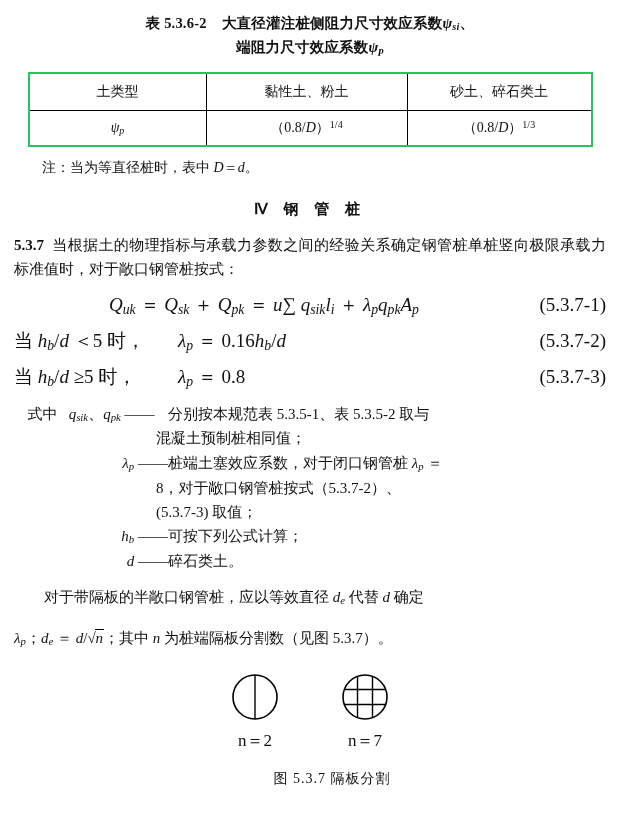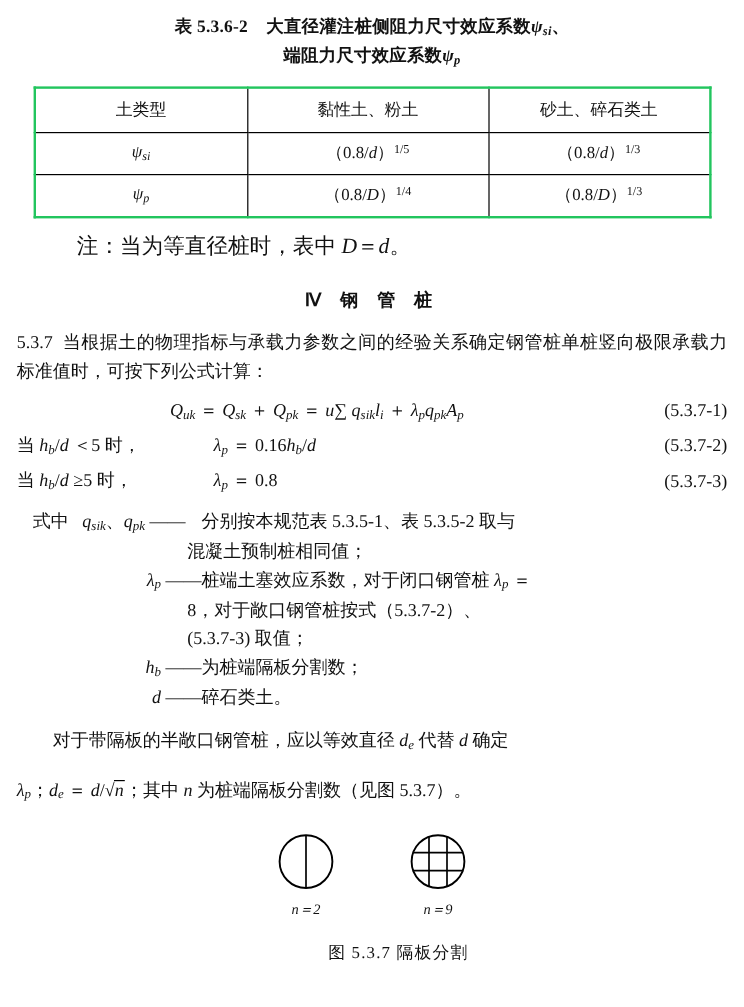--- a/index.html
+++ b/index.html
@@ -57,22 +57,22 @@
   table.sizetable tr.head td {
     font-size: 14px;
     padding: 7px 2px;
   }
   table.sizetable {
     border: 2px solid #22c55e;
   }
 
   .note {
     margin: 10px 0 0 0;
-    padding-left: 64px;
-    font-size: 18px;
+    padding-left: 42px;
+    font-size: 14px;
     line-height: 1.5;
   }
 
   
   .sec-head {
     text-align: center;
     font-weight: bold;
     font-size: 15px;
     margin: 22px 0 0 0;
     letter-spacing: 6px;
@@ -80,29 +80,29 @@
 
   
   .para {
     font-size: 15px;
     line-height: 1.62;
     margin: 14px 14px 0 14px;
     text-align: justify;
     text-justify: inter-ideograph;
   }
   .para .clause-no {
-    font-weight: normal;
+    font-weight: bold;
     font-family: "Liberation Serif", serif;
   }
 
   
   .formula-row {
     display: flex;
-    align-items: flex-end;
-    font-size: 15px;
+    align-items: center;
+    font-size: 19px;
     margin: 10px 14px 0 14px;
   }
   .formula-row .lead {
     white-space: nowrap;
   }
   .formula-row .body {
     flex: 1 1 auto;
     text-align: center;
     white-space: nowrap;
   }
@@ -158,23 +158,22 @@
     display: flex;
     justify-content: center;
     gap: 58px;
     margin-top: 20px;
   }
   .fig {
     text-align: center;
   }
   .fig svg { display: block; margin: 0 auto; }
   .fig-label {
-    font-size: 12px;
+    font-size: 17px;
     margin-top: 6px;
-    font-style: italic;
   }
   .fig-caption {
     text-align: center;
     font-size: 14px;
     margin-top: 18px;
     letter-spacing: 1px;
     padding-left: 44px;
   }
   .sqrt-wrap {
     border-top: 1px solid #000;
@@ -193,38 +192,33 @@
   </div>
 
   <table class="sizetable">
     <tbody>
         <tr class="head">
       <td style="width:172px">土类型</td>
       <td style="width:196px">黏性土、粉土</td>
       <td>砂土、碎石类土</td>
     </tr>
     <tr>
-      <td><span class="ital">ψ</span><span class="sub ital">si</span></td>
-      <td>（0.8/<span class="ital">d</span>）<span class="sup">1/5</span></td>
-      <td>（0.8/<span class="ital">d</span>）<span class="sup">1/3</span></td>
-    </tr>
-    <tr>
       <td><span class="ital">ψ</span><span class="sub ital">p</span></td>
       <td>（0.8/<span class="ital">D</span>）<span class="sup">1/4</span></td>
       <td>（0.8/<span class="ital">D</span>）<span class="sup">1/3</span></td>
     </tr>
   </tbody>
     </table>
 
   <div class="note">注：当为等直径桩时，表中 <span class="ital">D</span>＝<span class="ital">d</span>。</div>
 
   <div class="sec-head">Ⅳ  钢  管  桩</div>
 
   <div class="para">
-    <span class="clause-no">5.3.7</span>&nbsp;&nbsp;<span>当根据土的物理指标与承载力参数之间的经验关系确定钢管桩单桩竖向极限承载力标准值时，可按下列公式计算：</span>
+    <span class="clause-no">5.3.7</span>&nbsp;&nbsp;<span>当根据土的物理指标与承载力参数之间的经验关系确定钢管桩单桩竖向极限承载力标准值时，对于敞口钢管桩按式：</span>
   </div>
 
   <div class="formula-row main">
     <div class="body">
       <span class="ital">Q</span><span class="sub ital">uk</span> ＝ <span class="ital">Q</span><span class="sub ital">sk</span> ＋ <span class="ital">Q</span><span class="sub ital">pk</span> ＝ <span class="ital">u</span>∑ <span class="ital">q</span><span class="sub ital">sik</span><span class="ital">l</span><span class="sub ital">i</span> ＋ <span class="ital">λ</span><span class="sub ital">p</span><span class="ital">q</span><span class="sub ital">pk</span><span class="ital">A</span><span class="sub ital">p</span>
     </div>
     <div class="num">(5.3.7-1)</div>
   </div>
 
   <div class="formula-row cond">
@@ -248,21 +242,21 @@
 
     <div class="def-row r2">
       <div class="term"><span class="ital">λ</span><span class="sub ital">p</span> ——</div>
       <div class="desc">桩端土塞效应系数，对于闭口钢管桩 <span class="ital">λ</span><span class="sub ital">p</span> ＝</div>
     </div>
     <div class="def-indent">8，对于敞口钢管桩按式（5.3.7-2）、</div>
     <div class="def-indent">(5.3.7-3) 取值；</div>
 
     <div class="def-row r3">
       <div class="term"><span class="ital">h</span><span class="sub ital">b</span> ——</div>
-      <div class="desc">为桩端隔板分割数；</div>
+      <div class="desc">可按下列公式计算；</div>
     </div>
 
     <div class="def-row r4">
       <div class="term"><span class="ital">d</span> ——</div>
       <div class="desc">碎石类土。</div>
     </div>
   </div>
 
   <div class="tail-para">
     对于带隔板的半敞口钢管桩，应以等效直径 <span class="ital">d</span><span class="sub ital">e</span> 代替 <span class="ital">d</span> 确定
@@ -280,19 +274,19 @@
       <div class="fig-label">n＝2</div>
     </div>
     <div class="fig">
       <svg width="52" height="52" viewBox="0 0 52 52">
         <circle cx="26" cy="26" r="22" fill="none" stroke="#000" stroke-width="1.6"></circle>
         <line x1="18.5" y1="5" x2="18.5" y2="47" stroke="#000" stroke-width="1.4"></line>
         <line x1="33.5" y1="5" x2="33.5" y2="47" stroke="#000" stroke-width="1.4"></line>
         <line x1="5" y1="18.5" x2="47" y2="18.5" stroke="#000" stroke-width="1.4"></line>
         <line x1="5" y1="33.5" x2="47" y2="33.5" stroke="#000" stroke-width="1.4"></line>
       </svg>
-      <div class="fig-label">n＝9</div>
+      <div class="fig-label">n＝7</div>
     </div>
   </div>
 
   <div class="fig-caption">图 5.3.7   隔板分割</div>
 
 </div>
 
 </body></html>

